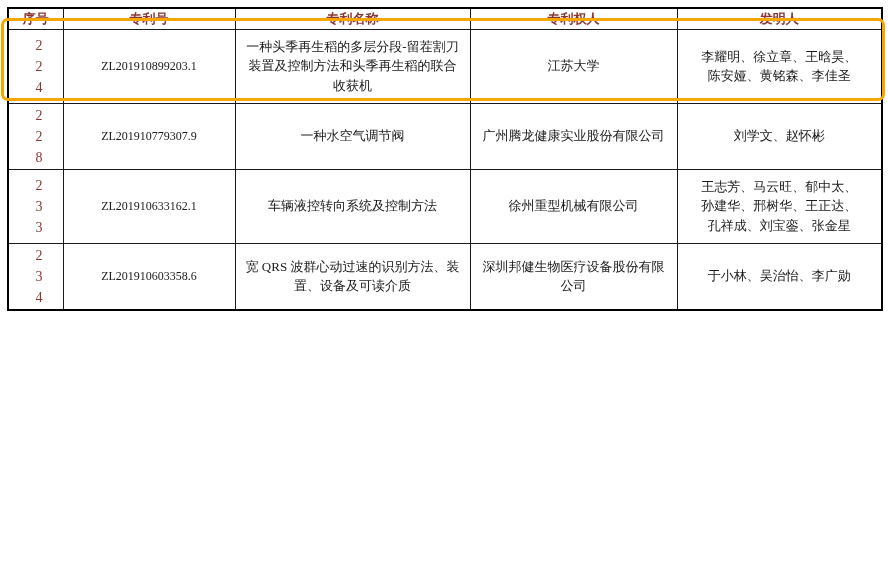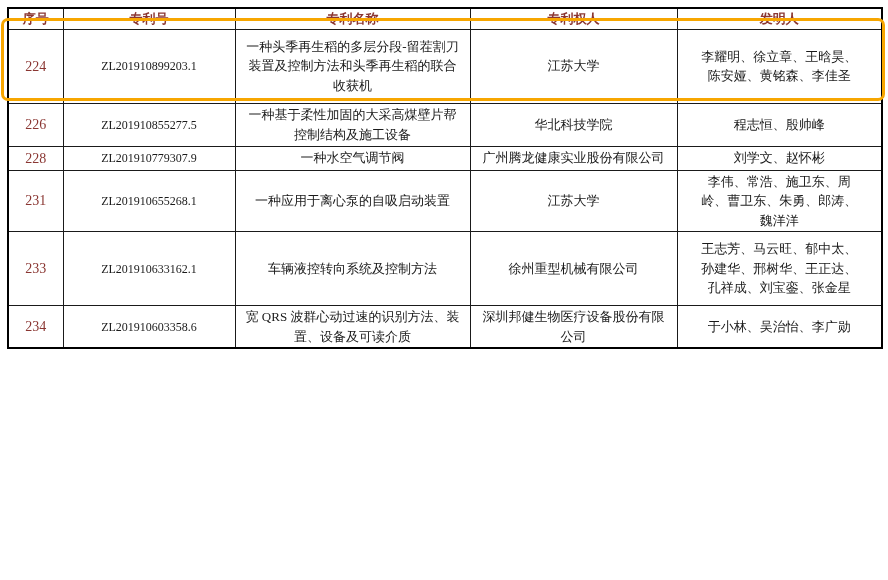--- a/index.html
+++ b/index.html
@@ -26,21 +26,21 @@
     line-height:1.5;
     padding:1px 10px;
     color:#1a1a1a;
     word-break:break-word;
   }
   .patent-table th{
     font-weight:bold;
     color:#8a3632;
     padding:0 4px;
   }
-  .patent-table td.c-no{color:#8a3632;font-size:14px;padding:1px 10px;}
+  .patent-table td.c-no{color:#8a3632;font-size:14px;padding:1px 20px;text-align:right;}
   .patent-table td.c-pn{font-size:12px;padding:1px 4px;}
   .patent-table td.c-inv{padding:1px 23px;}
   col.w-no{width:55px;}
   col.w-pn{width:172px;}
   col.w-title{width:235px;}
   col.w-owner{width:207px;}
   col.w-inv{width:205px;}
   tr.hr{height:20px;}
   tr.r0{height:74px;}
   tr.r1{height:41px;}
@@ -88,40 +88,26 @@
       </tr>
     </thead>
     <tbody>
       <tr class="r0">
         <td class="c-no">224</td>
         <td class="c-pn">ZL201910899203.1</td>
         <td>一种头季再生稻的多层分段-留茬割刀装置及控制方法和头季再生稻的联合收获机</td>
         <td>江苏大学</td>
         <td class="c-inv">李耀明、徐立章、王晗昊、陈安娅、黄铭森、李佳圣</td>
       </tr>
-      <tr class="r2">
-        <td class="c-no">226</td>
-        <td class="c-pn">ZL201910855277.5</td>
-        <td>一种基于柔性加固的大采高煤壁片帮控制结构及施工设备</td>
-        <td>华北科技学院</td>
-        <td class="c-inv">程志恒、殷帅峰</td>
-      </tr>
       <tr class="r4">
         <td class="c-no">228</td>
         <td class="c-pn">ZL201910779307.9</td>
         <td>一种水空气调节阀</td>
         <td>广州腾龙健康实业股份有限公司</td>
         <td class="c-inv">刘学文、赵怀彬</td>
-      </tr>
-      <tr class="r7">
-        <td class="c-no">231</td>
-        <td class="c-pn">ZL201910655268.1</td>
-        <td>一种应用于离心泵的自吸启动装置</td>
-        <td>江苏大学</td>
-        <td class="c-inv">李伟、常浩、施卫东、周岭、曹卫东、朱勇、郎涛、魏洋洋</td>
       </tr>
       <tr class="r9">
         <td class="c-no">233</td>
         <td class="c-pn">ZL201910633162.1</td>
         <td>车辆液控转向系统及控制方法</td>
         <td>徐州重型机械有限公司</td>
         <td class="c-inv">王志芳、马云旺、郁中太、孙建华、邢树华、王正达、孔祥成、刘宝銮、张金星</td>
       </tr>
       <tr class="r10">
         <td class="c-no">234</td>

